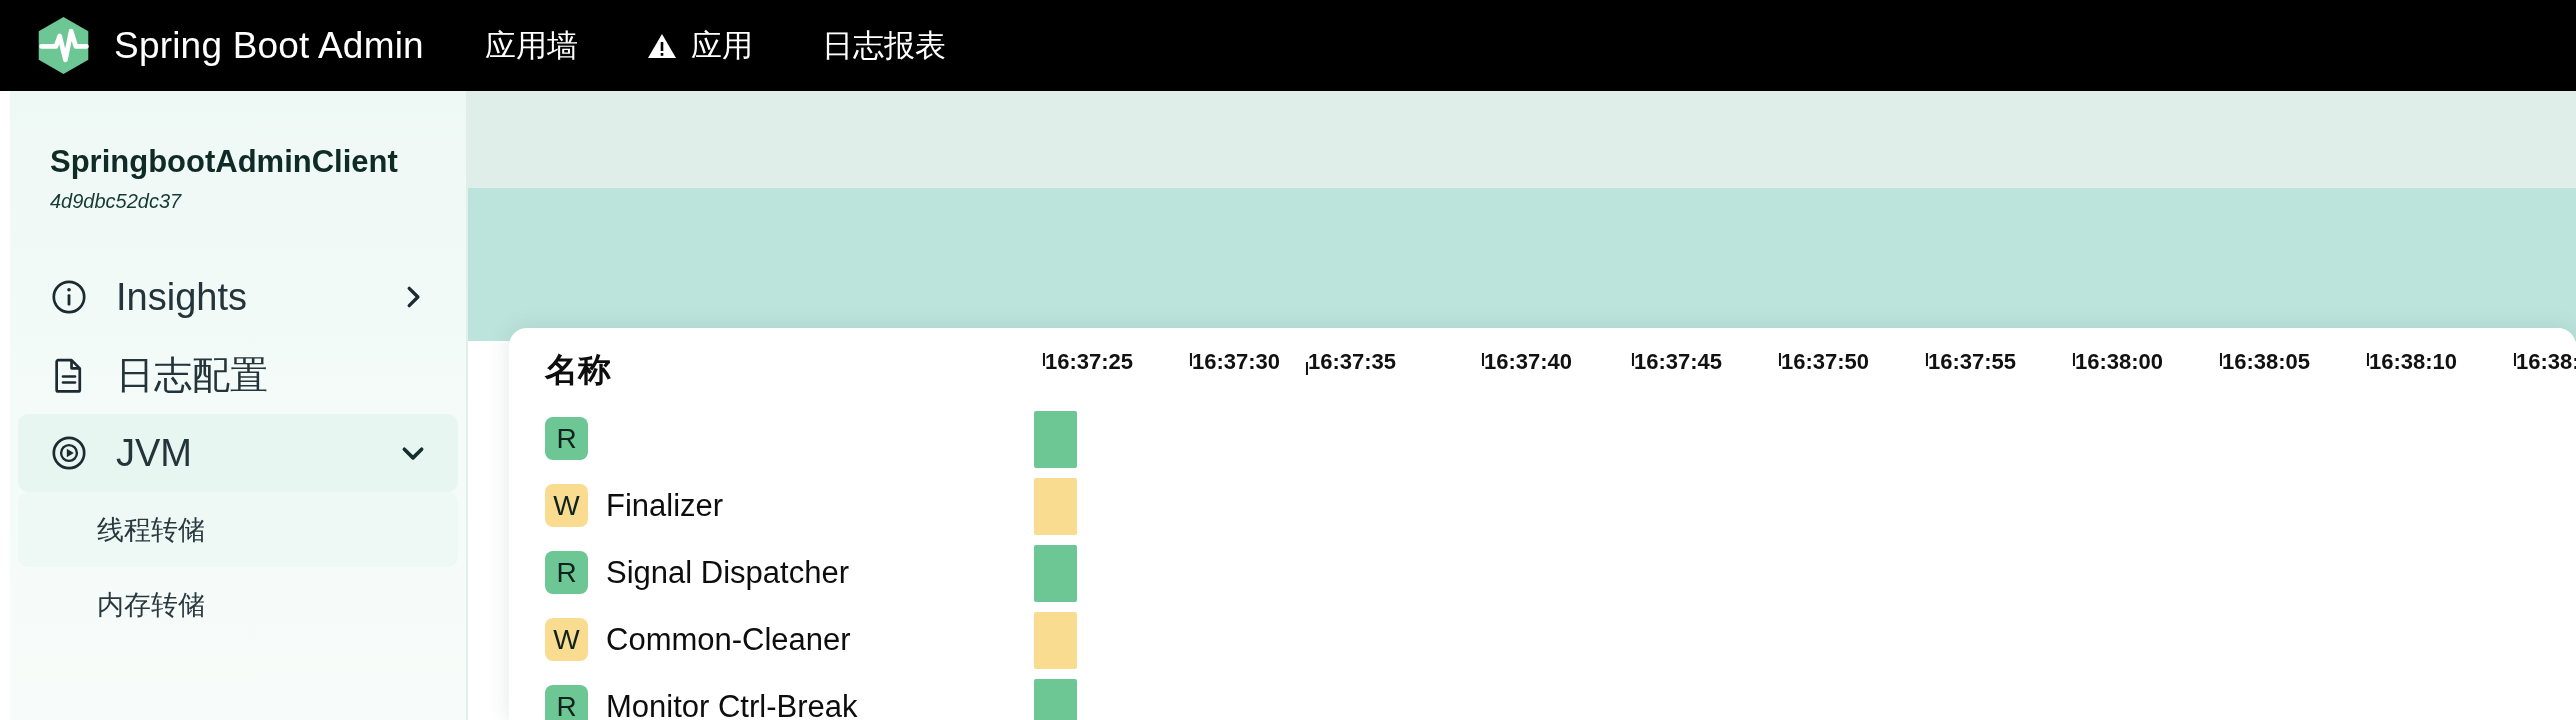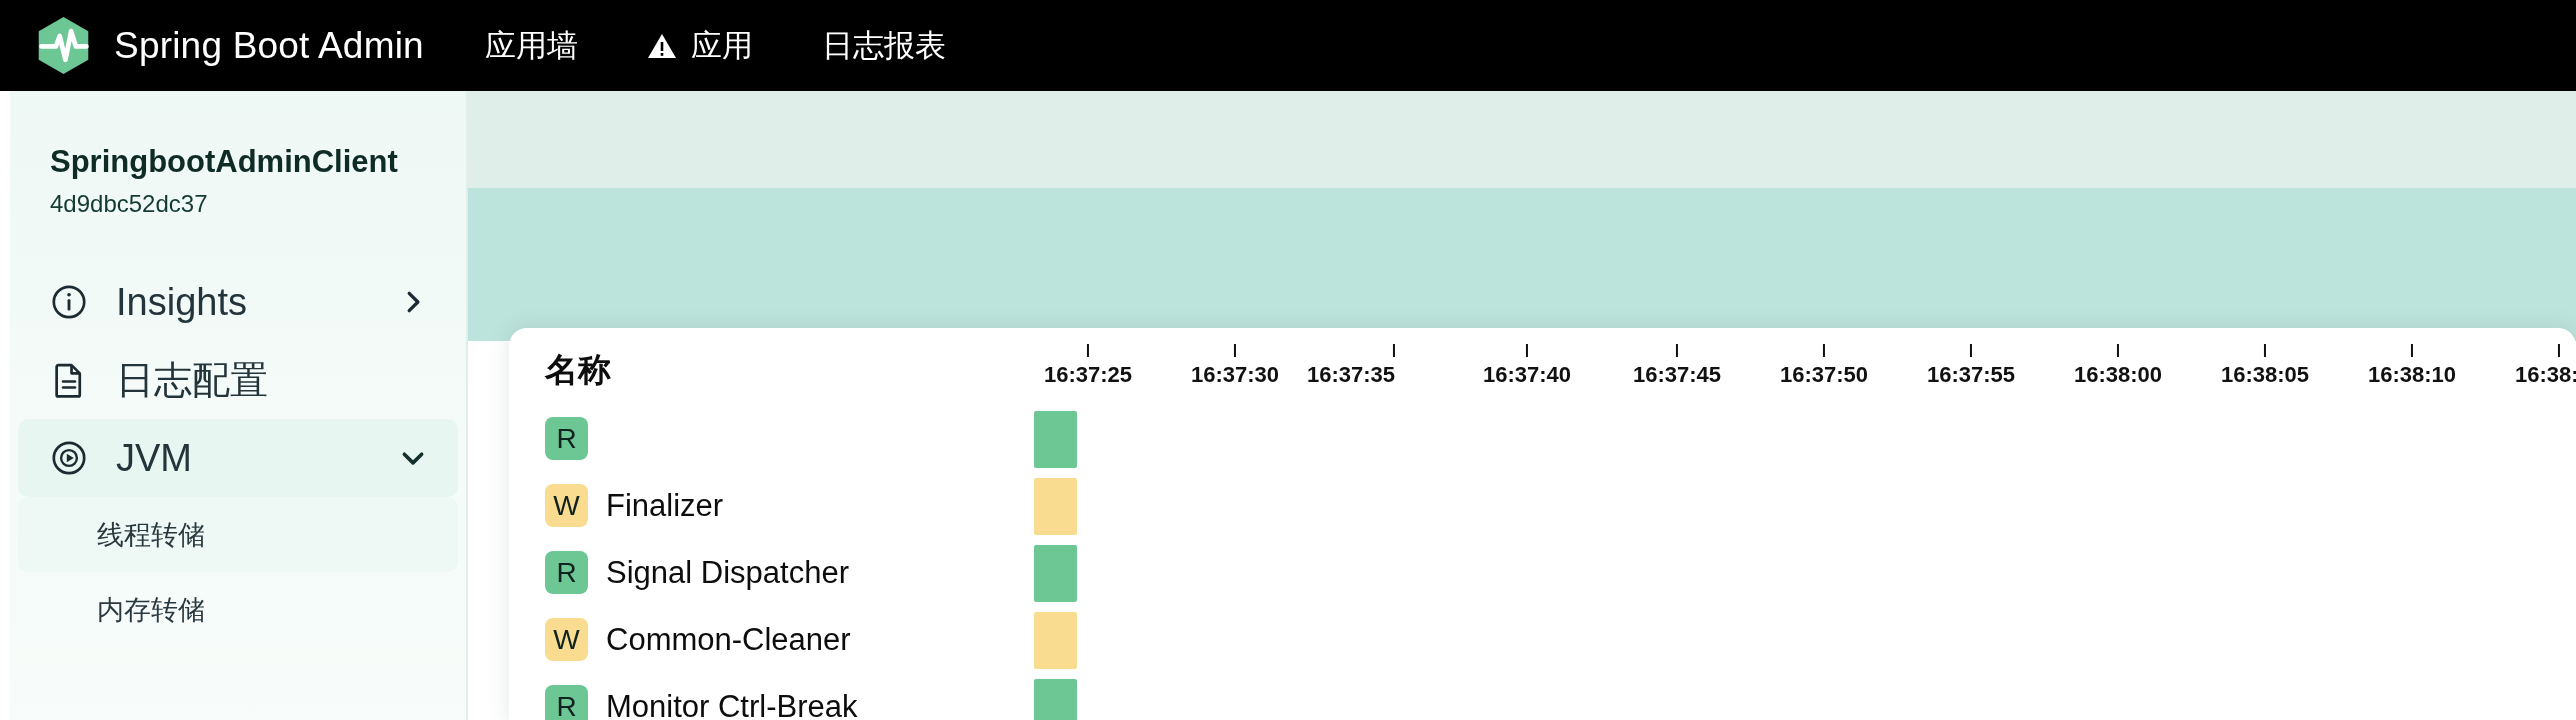--- a/index.html
+++ b/index.html
@@ -46,21 +46,21 @@
     border-right: 2px solid #e2eeea;
     overflow: hidden;
   }
   .app-title {
     margin: 53px 0 0 40px;
     font-size: 31px; font-weight: bold; color: #0f2b26;
     white-space: nowrap;
   }
   .app-id {
     margin: 10px 0 15px 40px;
-    font-size: 24px; color: #143a33;
+    font-size: 20px; font-style: italic; color: #143a33;
     white-space: nowrap;
   }
   .nav-list { margin-top: 45px; }
   .nav-item {
     position: relative;
     height: 78px; margin: 0 8px;
     display: flex; align-items: center;
     border-radius: 10px;
     cursor: pointer;
   }
@@ -125,21 +125,21 @@
     font-size: 33px; font-weight: bold; color: #0d0d0d;
     white-space: nowrap;
   }
   .axis {
     position: absolute; left: 0; top: 0;
     width: 100%; height: 77px;
   }
   .tick {
     position: absolute; top: 16px;
     transform: translateX(-50%);
-    display: flex; flex-direction: column; align-items: center;
+    display: flex; flex-direction: row; align-items: center;
   }
   .tick .mark {
     width: 2px; height: 13px; background: #111111;
   }
   .tick .tlabel {
     margin-top: 5px;
     font-size: 22px; font-weight: bold; color: #111111;
     white-space: nowrap;
   }
 

